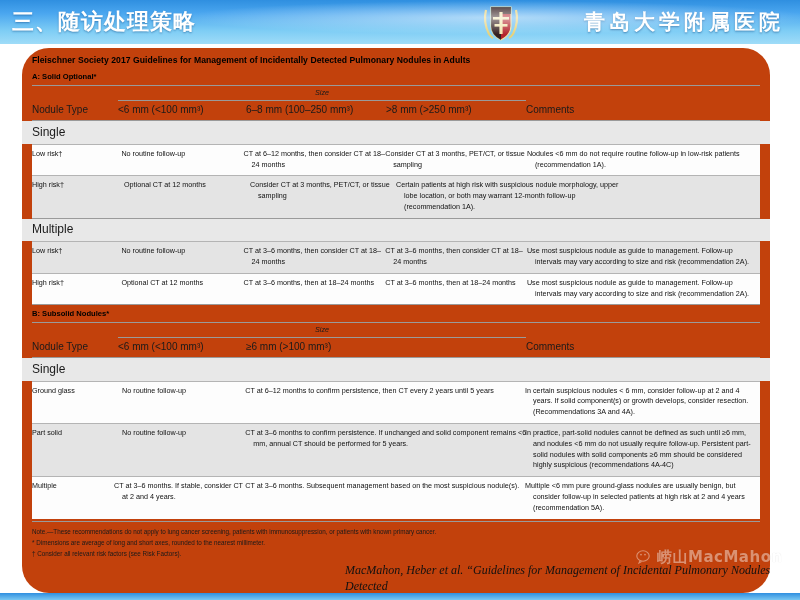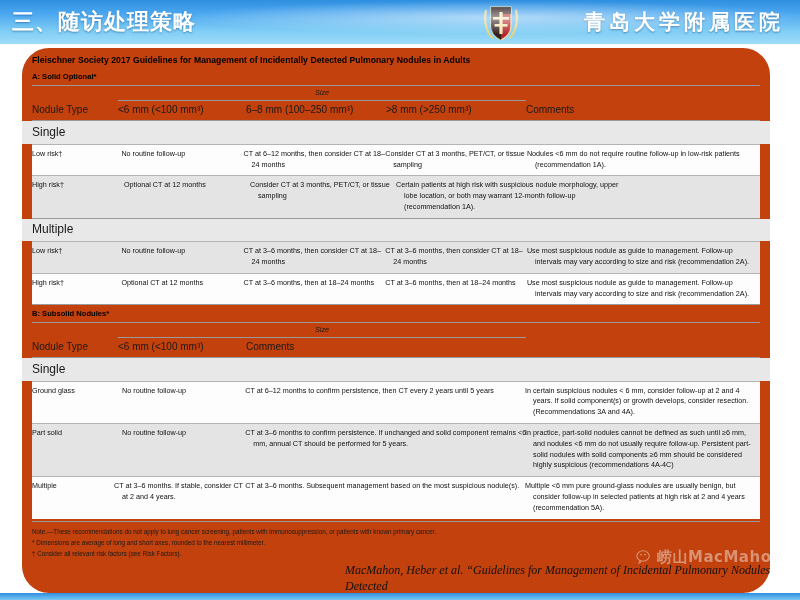--- a/index.html
+++ b/index.html
@@ -230,20 +230,21 @@
         <div style="width:86px;"></div>
         <div style="width:408px;">
           <div class="size-label">Size</div>
           <div class="size-rule"></div>
         </div>
         <div style="width:226px;"></div>
       </div>
       <div class="colhdr">
         <div class="c1">Nodule Type</div>
         <div class="c2">&lt;6 mm (&lt;100 mm³)</div>
+        <div class="c3">≥6 mm (&gt;100 mm³)</div>
         <div class="c5">Comments</div>
       </div>
     </div>
     <div class="rule-full"></div>
 
     <div class="group-row">Single</div>
     <div class="rule-thin"></div>
 
     <div style="margin:0 10px;">
       <div class="drow white">

